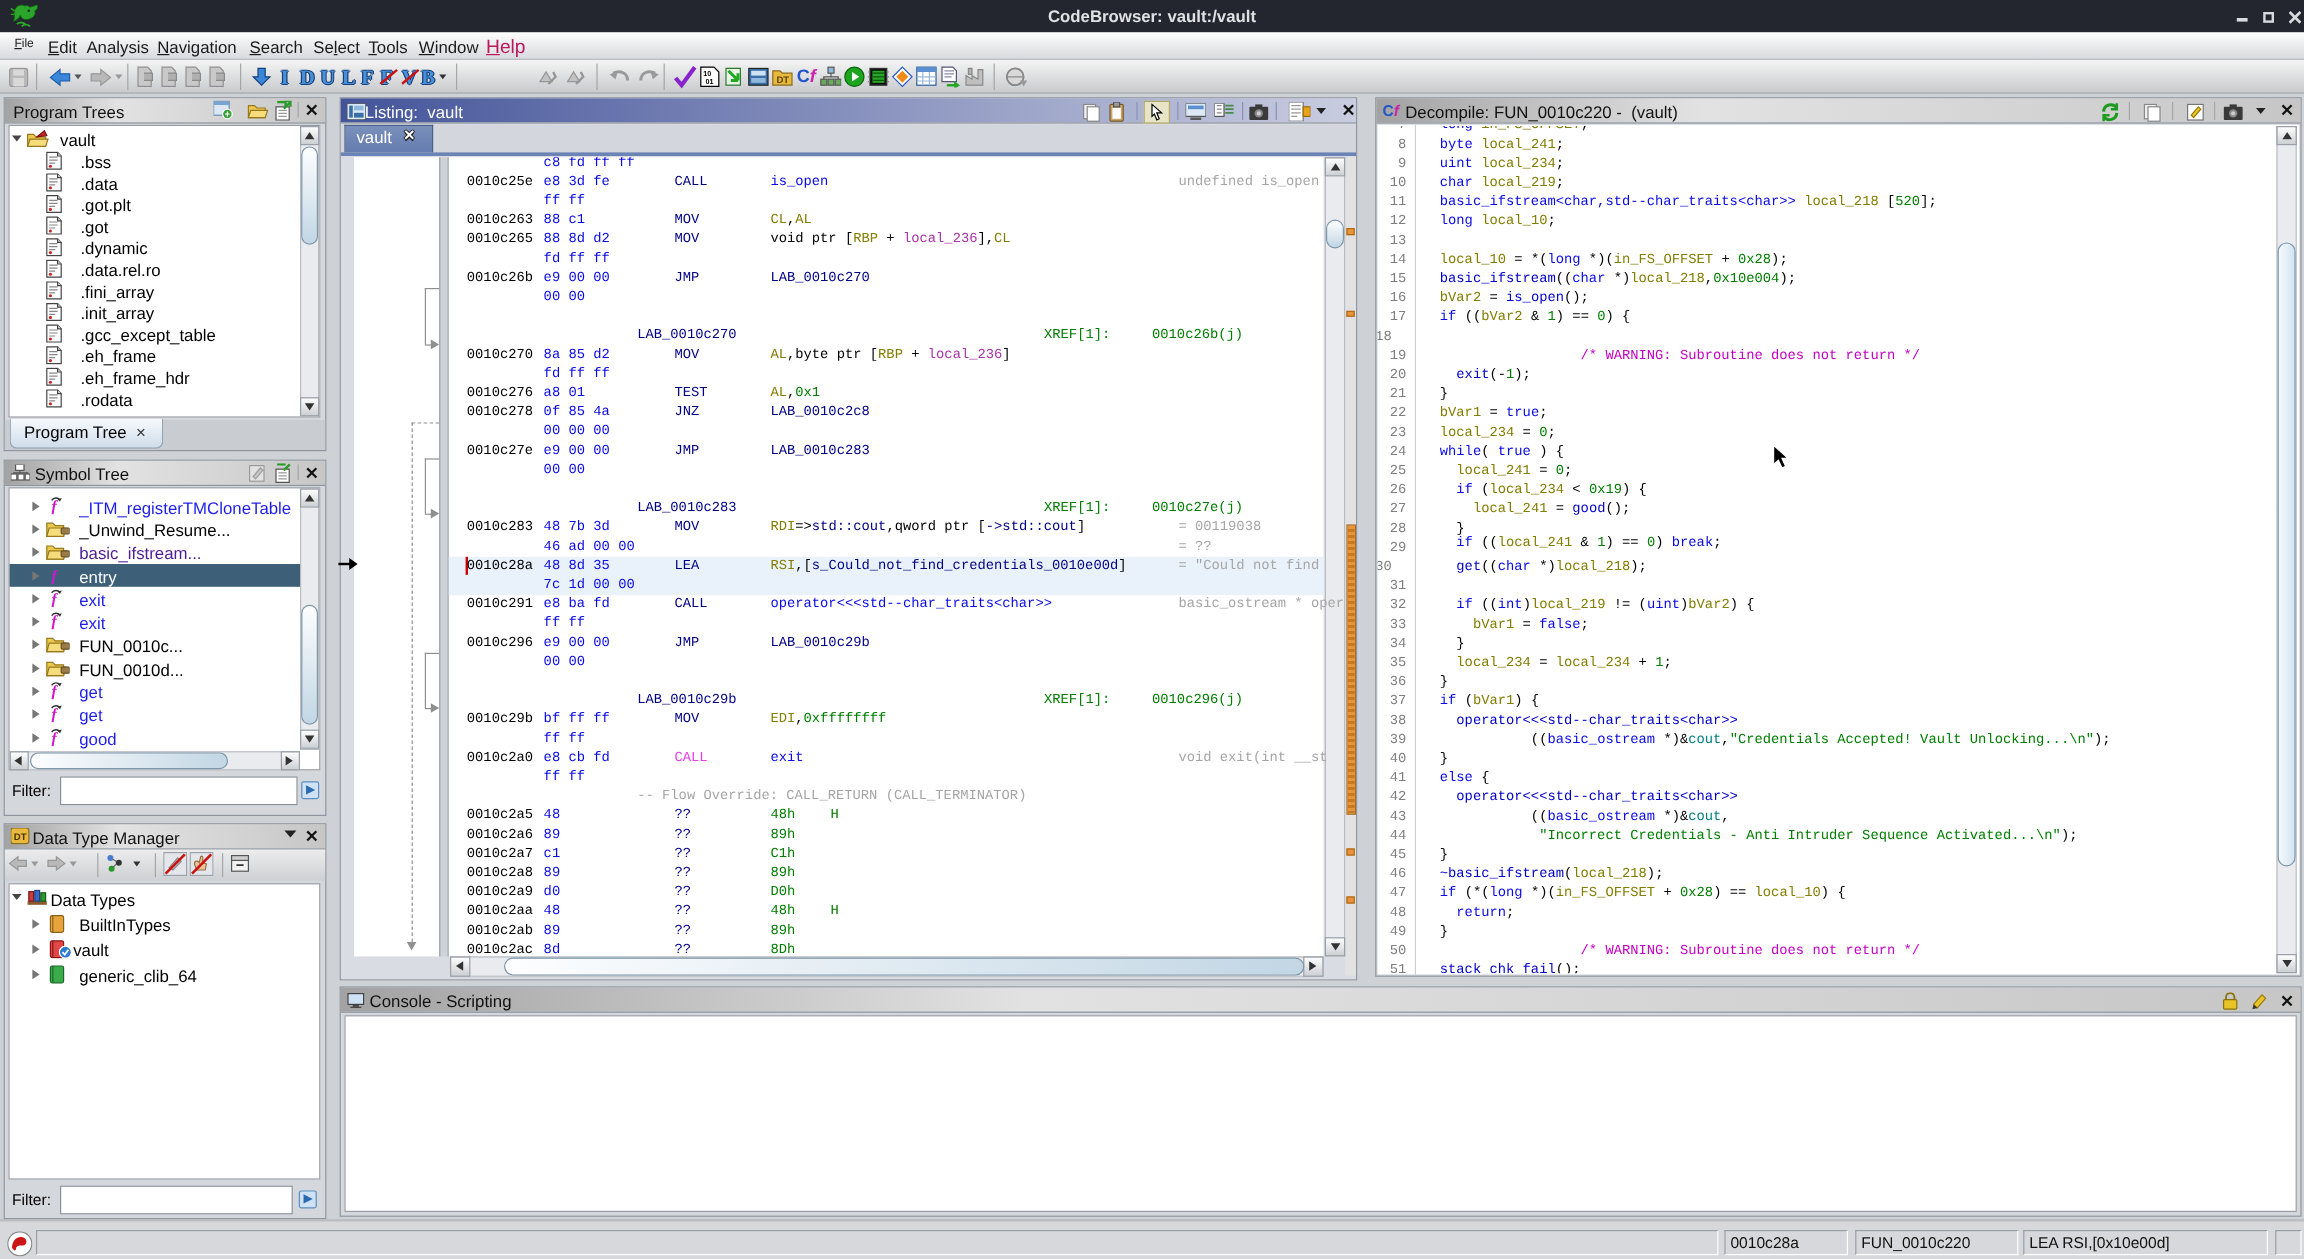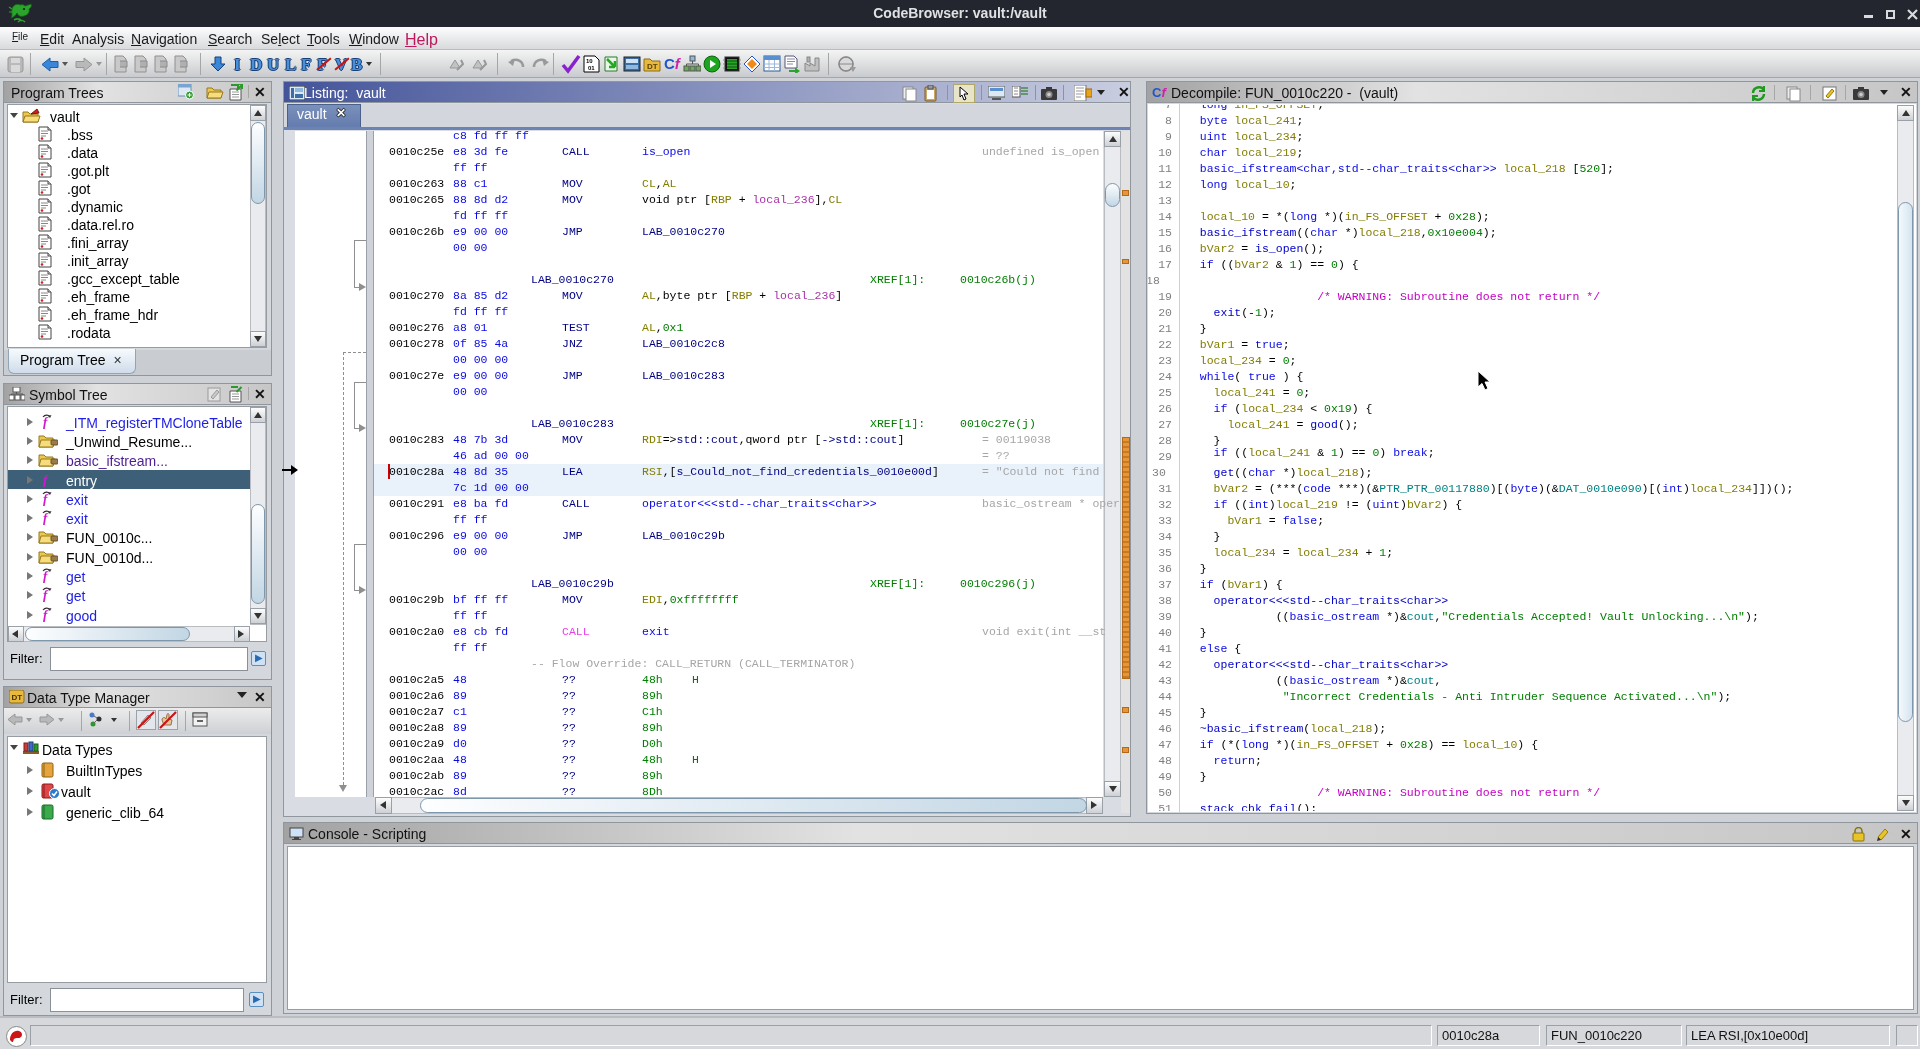--- a/index.html
+++ b/index.html
@@ -795,24 +795,23 @@
 <div class="row" style="left:-2px;top:280px;width:26px;text-align:right;color:#7f7f7f">25</div>
 <div class="row" style="left:38px;top:280px">    <span style="color:#837d00">local_241</span> = <span style="color:#007d00">0</span>;</div>
 <div class="row" style="left:-2px;top:296px;width:26px;text-align:right;color:#7f7f7f">26</div>
 <div class="row" style="left:38px;top:296px">    <span style="color:#0a0ae6">if</span> (<span style="color:#837d00">local_234</span> &lt; <span style="color:#007d00">0x19</span>) {</div>
 <div class="row" style="left:-2px;top:312px;width:26px;text-align:right;color:#7f7f7f">27</div>
 <div class="row" style="left:38px;top:312px">      <span style="color:#837d00">local_241</span> = <span style="color:#0000c8">good</span>();</div>
 <div class="row" style="left:-2px;top:328px;width:26px;text-align:right;color:#7f7f7f">28</div>
 <div class="row" style="left:38px;top:328px">    }</div>
 <div class="row" style="left:-2px;top:344px;width:26px;text-align:right;color:#7f7f7f">29</div>
 <div class="row" style="left:38px;top:340px">    <span style="color:#0a0ae6">if</span> ((<span style="color:#837d00">local_241</span> &amp; <span style="color:#007d00">1</span>) == <span style="color:#007d00">0</span>) <span style="color:#0a0ae6">break</span>;</div>
-<div class="row" style="left:-2px;top:360px;width:26px;text-align:center;color:#7f7f7f">30</div>
+<div class="row" style="left:-2px;top:360px;width:26px;text-align:left;color:#7f7f7f">30</div>
 <div class="row" style="left:38px;top:360px">    <span style="color:#0000c8">get</span>((<span style="color:#0a0ae6">char</span> *)<span style="color:#837d00">local_218</span>);</div>
 <div class="row" style="left:-2px;top:376px;width:26px;text-align:right;color:#7f7f7f">31</div>
-<div class="row" style="left:38px;top:376px">    <span style="color:#837d00">bVar2</span> = (***(<span style="color:#0a0ae6">code</span> ***)(&amp;<span style="color:#008080">PTR_PTR_00117880</span>)[(<span style="color:#0a0ae6">byte</span>)(&amp;<span style="color:#008080">DAT_0010e090</span>)[(<span style="color:#0a0ae6">int</span>)<span style="color:#837d00">local_234</span>]])();</div>
 <div class="row" style="left:-2px;top:392px;width:26px;text-align:right;color:#7f7f7f">32</div>
 <div class="row" style="left:38px;top:392px">    <span style="color:#0a0ae6">if</span> ((<span style="color:#0a0ae6">int</span>)<span style="color:#837d00">local_219</span> != (<span style="color:#0a0ae6">uint</span>)<span style="color:#837d00">bVar2</span>) {</div>
 <div class="row" style="left:-2px;top:408px;width:26px;text-align:right;color:#7f7f7f">33</div>
 <div class="row" style="left:38px;top:408px">      <span style="color:#837d00">bVar1</span> = <span style="color:#0a0ae6">false</span>;</div>
 <div class="row" style="left:-2px;top:424px;width:26px;text-align:right;color:#7f7f7f">34</div>
 <div class="row" style="left:38px;top:424px">    }</div>
 <div class="row" style="left:-2px;top:440px;width:26px;text-align:right;color:#7f7f7f">35</div>
 <div class="row" style="left:38px;top:440px">    <span style="color:#837d00">local_234</span> = <span style="color:#837d00">local_234</span> + <span style="color:#007d00">1</span>;</div>
 <div class="row" style="left:-2px;top:456px;width:26px;text-align:right;color:#7f7f7f">36</div>
 <div class="row" style="left:38px;top:456px">  }</div>

